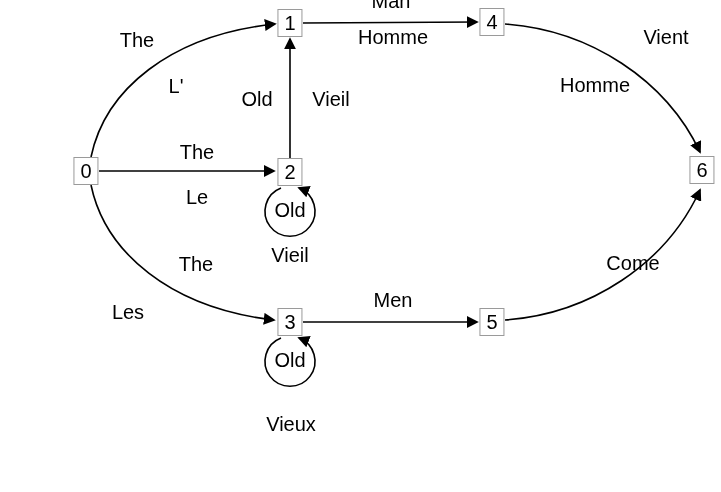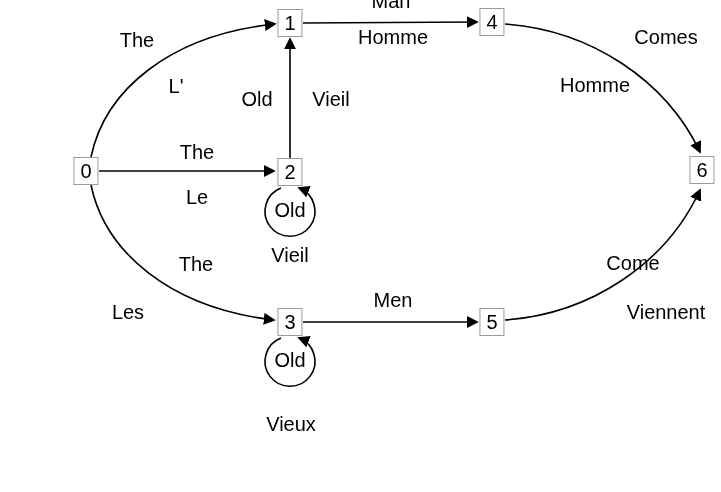--- a/index.html
+++ b/index.html
@@ -87,19 +87,18 @@
   <span class="lbl" style="left:290px;top:255px;">Vieil</span>
 
   <span class="lbl" style="left:391px;top:1px;">Man</span>
   <span class="lbl" style="left:393px;top:37px;">Homme</span>
 
   <span class="lbl" style="left:290px;top:360px;">Old</span>
   <span class="lbl" style="left:291px;top:424px;">Vieux</span>
 
   <span class="lbl" style="left:393px;top:300px;">Men</span>
 
-  <span class="lbl" style="left:666px;top:37px;">Comes</span>
+  <span class="lbl" style="left:666px;top:37px;">Vient</span>
   <span class="lbl" style="left:595px;top:85px;">Homme</span>
 
   <span class="lbl" style="left:595px;top:263px;margin-left:38px;">Come</span>
-  <span class="lbl" style="left:666px;top:312px;">Viennent</span>
 
 </div>
 
 </body></html>

